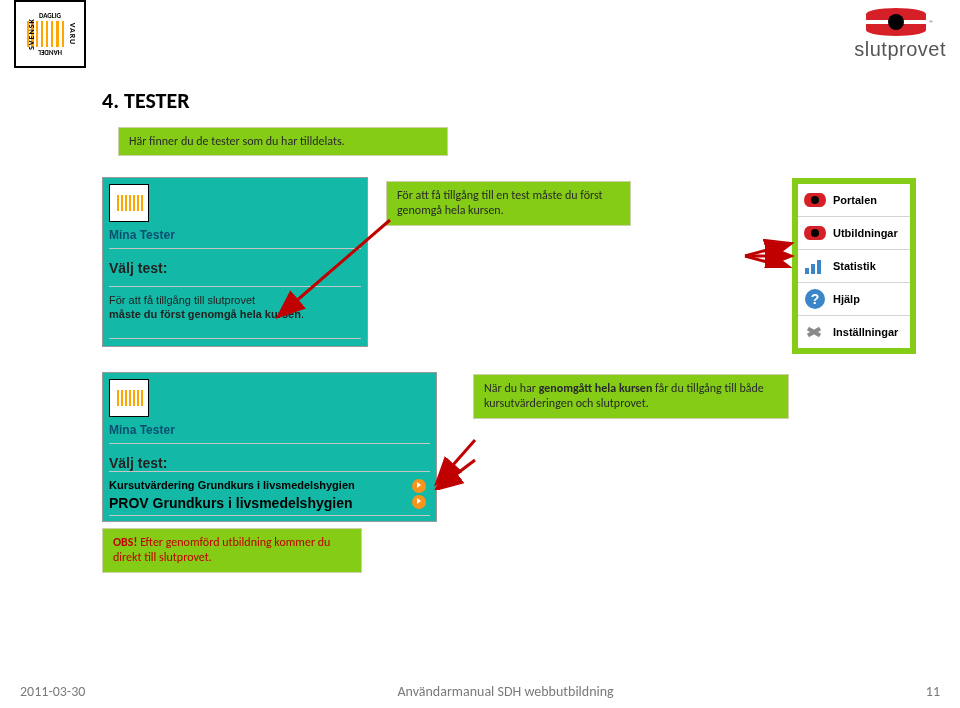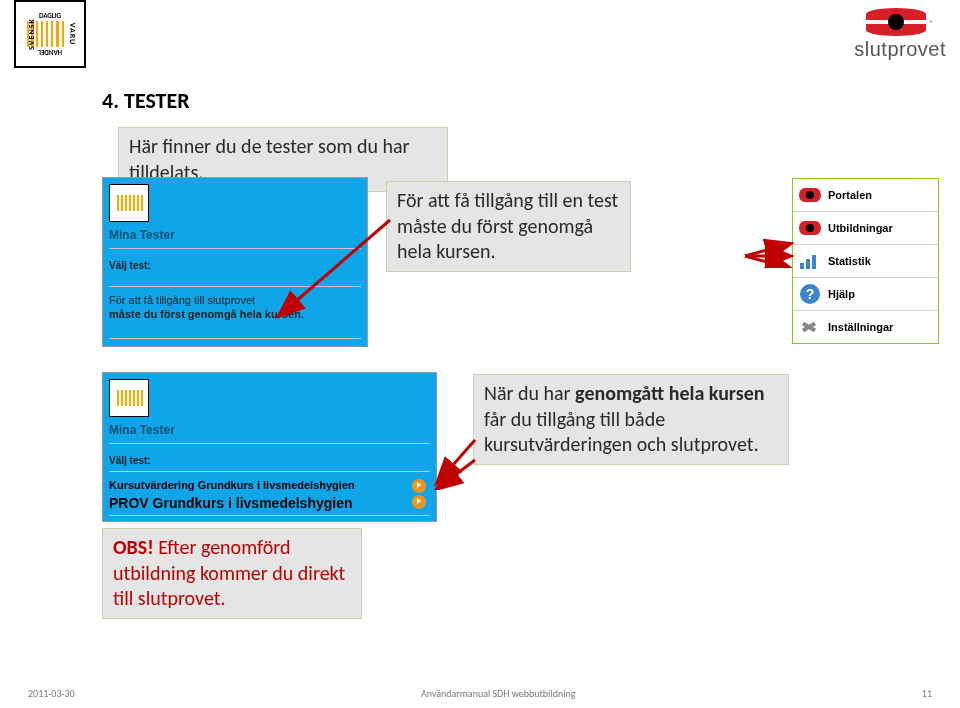--- a/index.html
+++ b/index.html
@@ -53,43 +53,43 @@
     background:#000; border-radius:50%;
   }
   .logo-inspectera .rmark { font-size: 9px; vertical-align: top; }
   .logo-inspectera .wordmark { letter-spacing: 0.5px; font-family: Arial, sans-serif; }
 
   .heading {
     position: absolute; left: 102px; top: 87px;
     font-size: 22px; font-weight: bold;
   }
   .callout {
-    background: #e5e5e5; border: 1px solid #cfd0ab;
-    padding: 6px 10px; font-size: 20px; color: #2a2a2a;
+    background: #84cc16; border: 1px solid #cfd0ab;
+    padding: 6px 10px; font-size: 12px; color: #2a2a2a;
     line-height: 1.28;
   }
   .callout.c1 { position: absolute; left: 118px; top: 127px; width: 330px; }
   .callout.c2 { position: absolute; left: 386px; top: 181px; width: 245px; }
   .callout.c3 { position: absolute; left: 473px; top: 374px; width: 316px; }
   .callout.c4 { position: absolute; left: 473px; top: 473px; width: 270px; }
   .callout.c5 { position: absolute; left: 102px; top: 528px; width: 260px; }
 
   .inline-icon {
     display:inline-block; width:15px; height:15px; vertical-align:-2px;
     background:#f7941d; border-radius:50%; position:relative;
   }
   .inline-icon::after{
     content:""; position:absolute; left:5px; top:3px;
     border-left:5px solid #fff; border-top:4px solid transparent;
     border-bottom:4px solid transparent;
   }
 
   
   .shot {
-    position: absolute; background: #0ea5e9;
+    position: absolute; background: #14b8a6;
     border: 1px solid #999;
     font-family: Verdana, Arial, sans-serif; font-size: 11px;
   }
   .shot1 { left: 102px; top: 177px; width: 266px; height: 170px; }
   .shot2 { left: 102px; top: 372px; width: 335px; height: 150px; }
 
   .shot .mini-logo {
     position:absolute; left:6px; top:6px; width:40px; height:38px;
     border:1px solid #000; background:#fff;
   }
@@ -98,21 +98,21 @@
     background: repeating-linear-gradient(to right,#ffa500 0 2px,#fff 2px 4px);
   }
   .shot .mina-tester {
     position:absolute; left:6px; top:50px;
     color:#0b4f73; font-weight:bold; font-size:12px;
   }
   .shot .hr { position:absolute; left:6px; right:6px; height:1px; background:#c5c5c5; }
   .shot1 .hr1 { top:70px; } .shot1 .hr2 { top:108px; } .shot1 .hr3 { top:160px; }
   .shot .valj {
     position:absolute; left:6px; top:82px;
-    font-weight:bold; color:#222; font-size:10px;
+    font-weight:bold; color:#222; font-size:14px;
   }
   .shot1 .info {
     position:absolute; left:6px; top:116px; color:#222;
     font-size:11px; line-height:1.25;
   }
   .shot1 .info strong { font-weight:bold; }
 
   .shot2 .hr1 { top:70px; } .shot2 .hr2 { top:98px; } .shot2 .hr3 { top:142px; }
   .shot2 .row1 {
     position:absolute; left:6px; top:106px; font-weight:bold; font-size:11px;
@@ -126,22 +126,22 @@
   }
   .shot2 .row-icon::after{
     content:""; position:absolute; left:5px; top:3px;
     border-left:4px solid #fff; border-top:3.5px solid transparent;
     border-bottom:3.5px solid transparent;
   }
   .shot2 .ri1 { top:106px; } .shot2 .ri2 { top:122px; }
 
   
   .nav {
-    position:absolute; left:792px; top:178px; width:147px;
-    border:1px solid #84cc16; background:#fff;
+    position:absolute; left:792px; top:178px; width:124px;
+    border:6px solid #84cc16; background:#fff;
     font-family: Verdana, Arial, sans-serif; font-size:11px;
   }
   .nav .item {
     display:flex; align-items:center; gap:7px;
     padding:5px 6px; border-top:1px solid #d4d4d4;
   }
   .nav .item:first-child { border-top:none; }
   .nav .item .lbl { font-weight:bold; }
   .nav .ico { width:22px; height:22px; display:flex; align-items:center; justify-content:center; }
   .ico-eye { width:22px; height:14px; background:#d62027; border-radius:50%/100%; position:relative; }
@@ -156,21 +156,21 @@
   .ico-set { width:20px;height:20px;position:relative;}
   .ico-set::before{content:"";position:absolute;left:2px;top:8px;width:14px;height:4px;background:#8a8a8a;transform:rotate(-30deg);}
   .ico-set::after{content:"";position:absolute;left:2px;top:8px;width:14px;height:4px;background:#8a8a8a;transform:rotate(30deg);}
 
   
   .arrow { position:absolute; }
 
   .footer {
     position:absolute; left:0; bottom:8px; width:960px;
     display:flex; justify-content:space-between;
-    padding:0 28px; font-size:10px; color:#7a7a7a;
+    padding:0 20px; font-size:14px; color:#7a7a7a;
     font-family: Calibri, Arial, sans-serif;
   }
 </style>
 </head>
 <body>
 <div class="page">
 
 <div class="logo-sdh">
   <div class="side left">SVENSK</div>
   <div class="side right">VARU</div>

